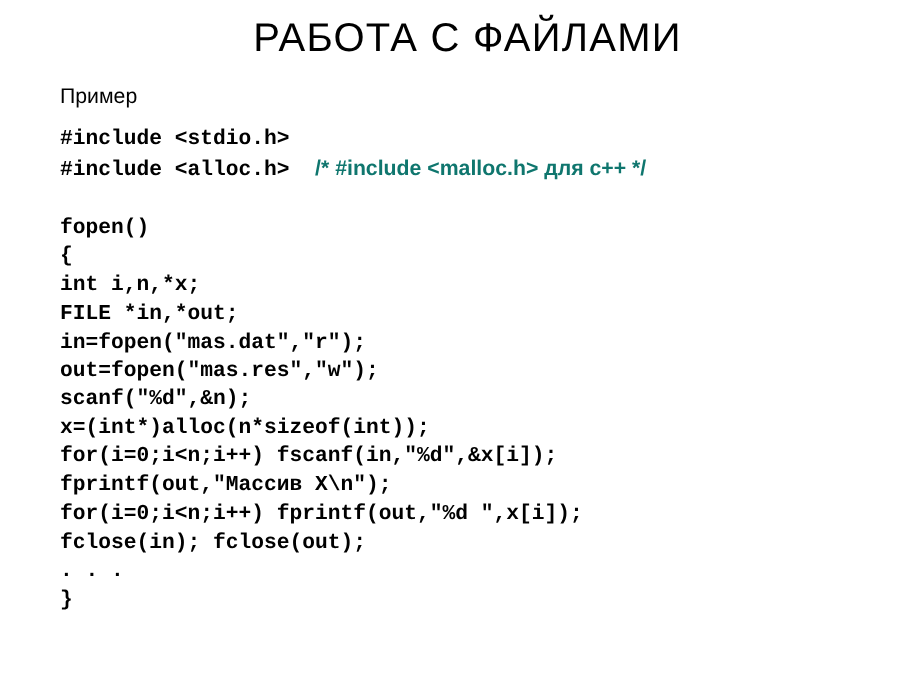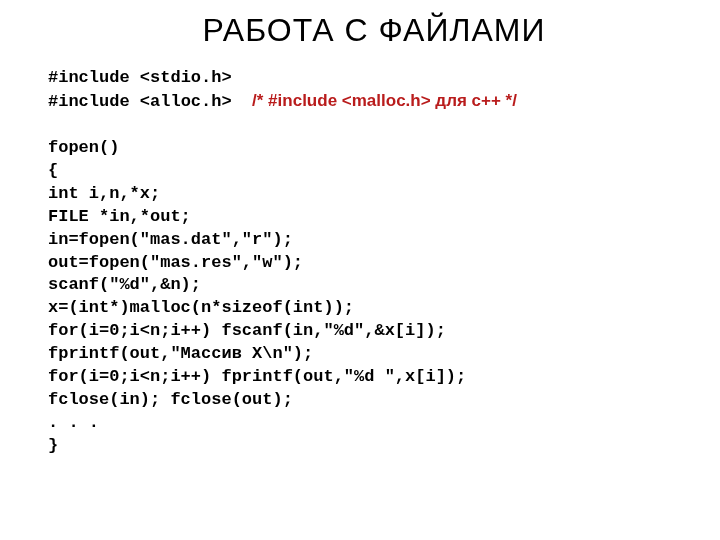--- a/index.html
+++ b/index.html
@@ -25,39 +25,40 @@
     font-size:17px;
     margin-bottom:14px;
   }
   .codeblock{
     font-family:"Courier New",Courier,monospace;
     font-size:17px;
     line-height:1.35;
     white-space:pre;
   }
   .bold{font-weight:700}
-  .comment{color:#b91c1c;font-weight:700;font-family:Arial,Helvetica,sans-serif}
+  .comment{color:#0f766e;font-weight:700;font-family:Arial,Helvetica,sans-serif}
 </style>
 </head>
 <body>
 
 <div class="slide">
   <h1 class="title">РАБОТА  С  ФАЙЛАМИ</h1>
 
+  <div class="example">Пример</div>
 
   <div class="codeblock"><span class="bold"><span>#include </span><span>&lt;stdio.h&gt;</span></span>
 <span class="bold"><span>#include </span><span>&lt;alloc.h&gt;</span><span>  </span><span class="comment">/* #include &lt;malloc.h&gt; для c++ */</span></span>
 <span></span>
 <span class="bold">fopen()</span>
 <span class="bold">{</span>
 <span class="bold">int i,n,*x;</span>
 <span class="bold">FILE *in,*out;</span>
 <span class="bold">in=fopen("mas.dat","r");</span>
 <span class="bold">out=fopen("mas.res","w");</span>
 <span class="bold">scanf("%d",&amp;n);</span>
-<span class="bold">x=(int*)malloc(n*sizeof(int));</span>
+<span class="bold">x=(int*)alloc(n*sizeof(int));</span>
 <span class="bold">for(i=0;i&lt;n;i++) fscanf(in,"%d",&amp;x[i]);</span>
 <span class="bold">fprintf(out,"Массив X\n");</span>
 <span class="bold">for(i=0;i&lt;n;i++) fprintf(out,"%d ",x[i]);</span>
 <span class="bold">fclose(in); fclose(out);</span>
 <span class="bold">. . .</span>
 <span class="bold">}</span></div>
 </div>
 
 </body></html>

